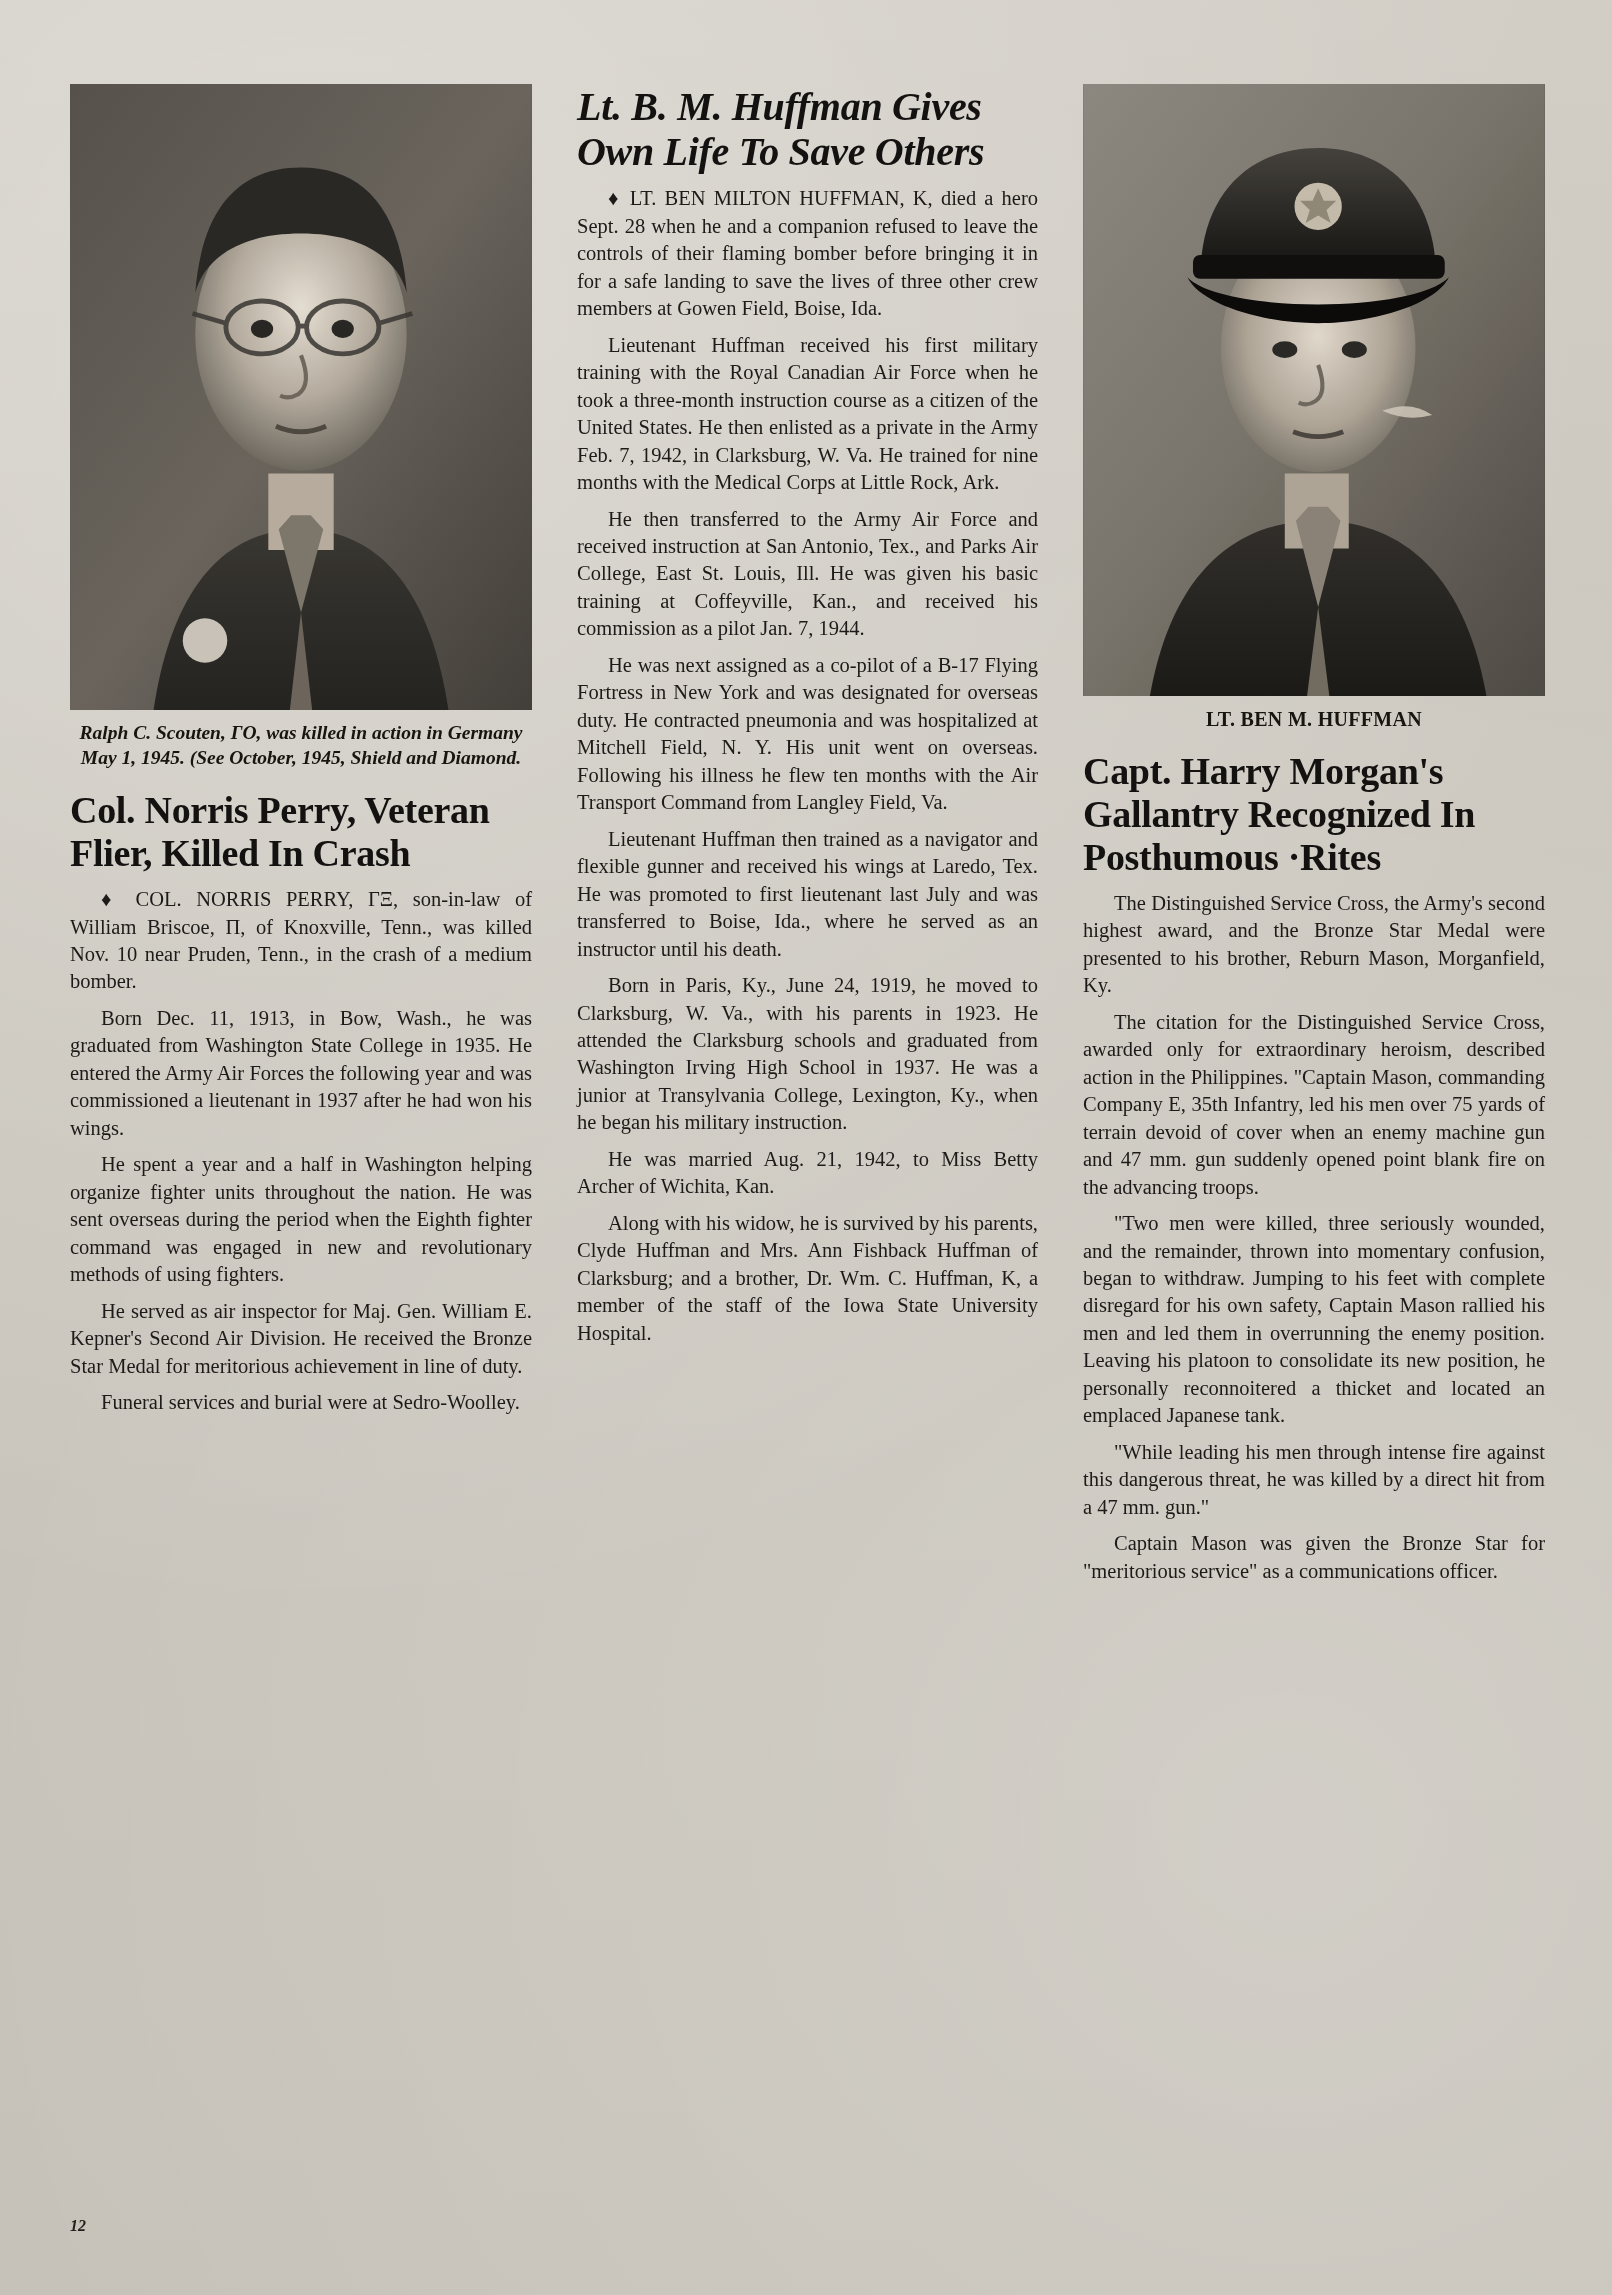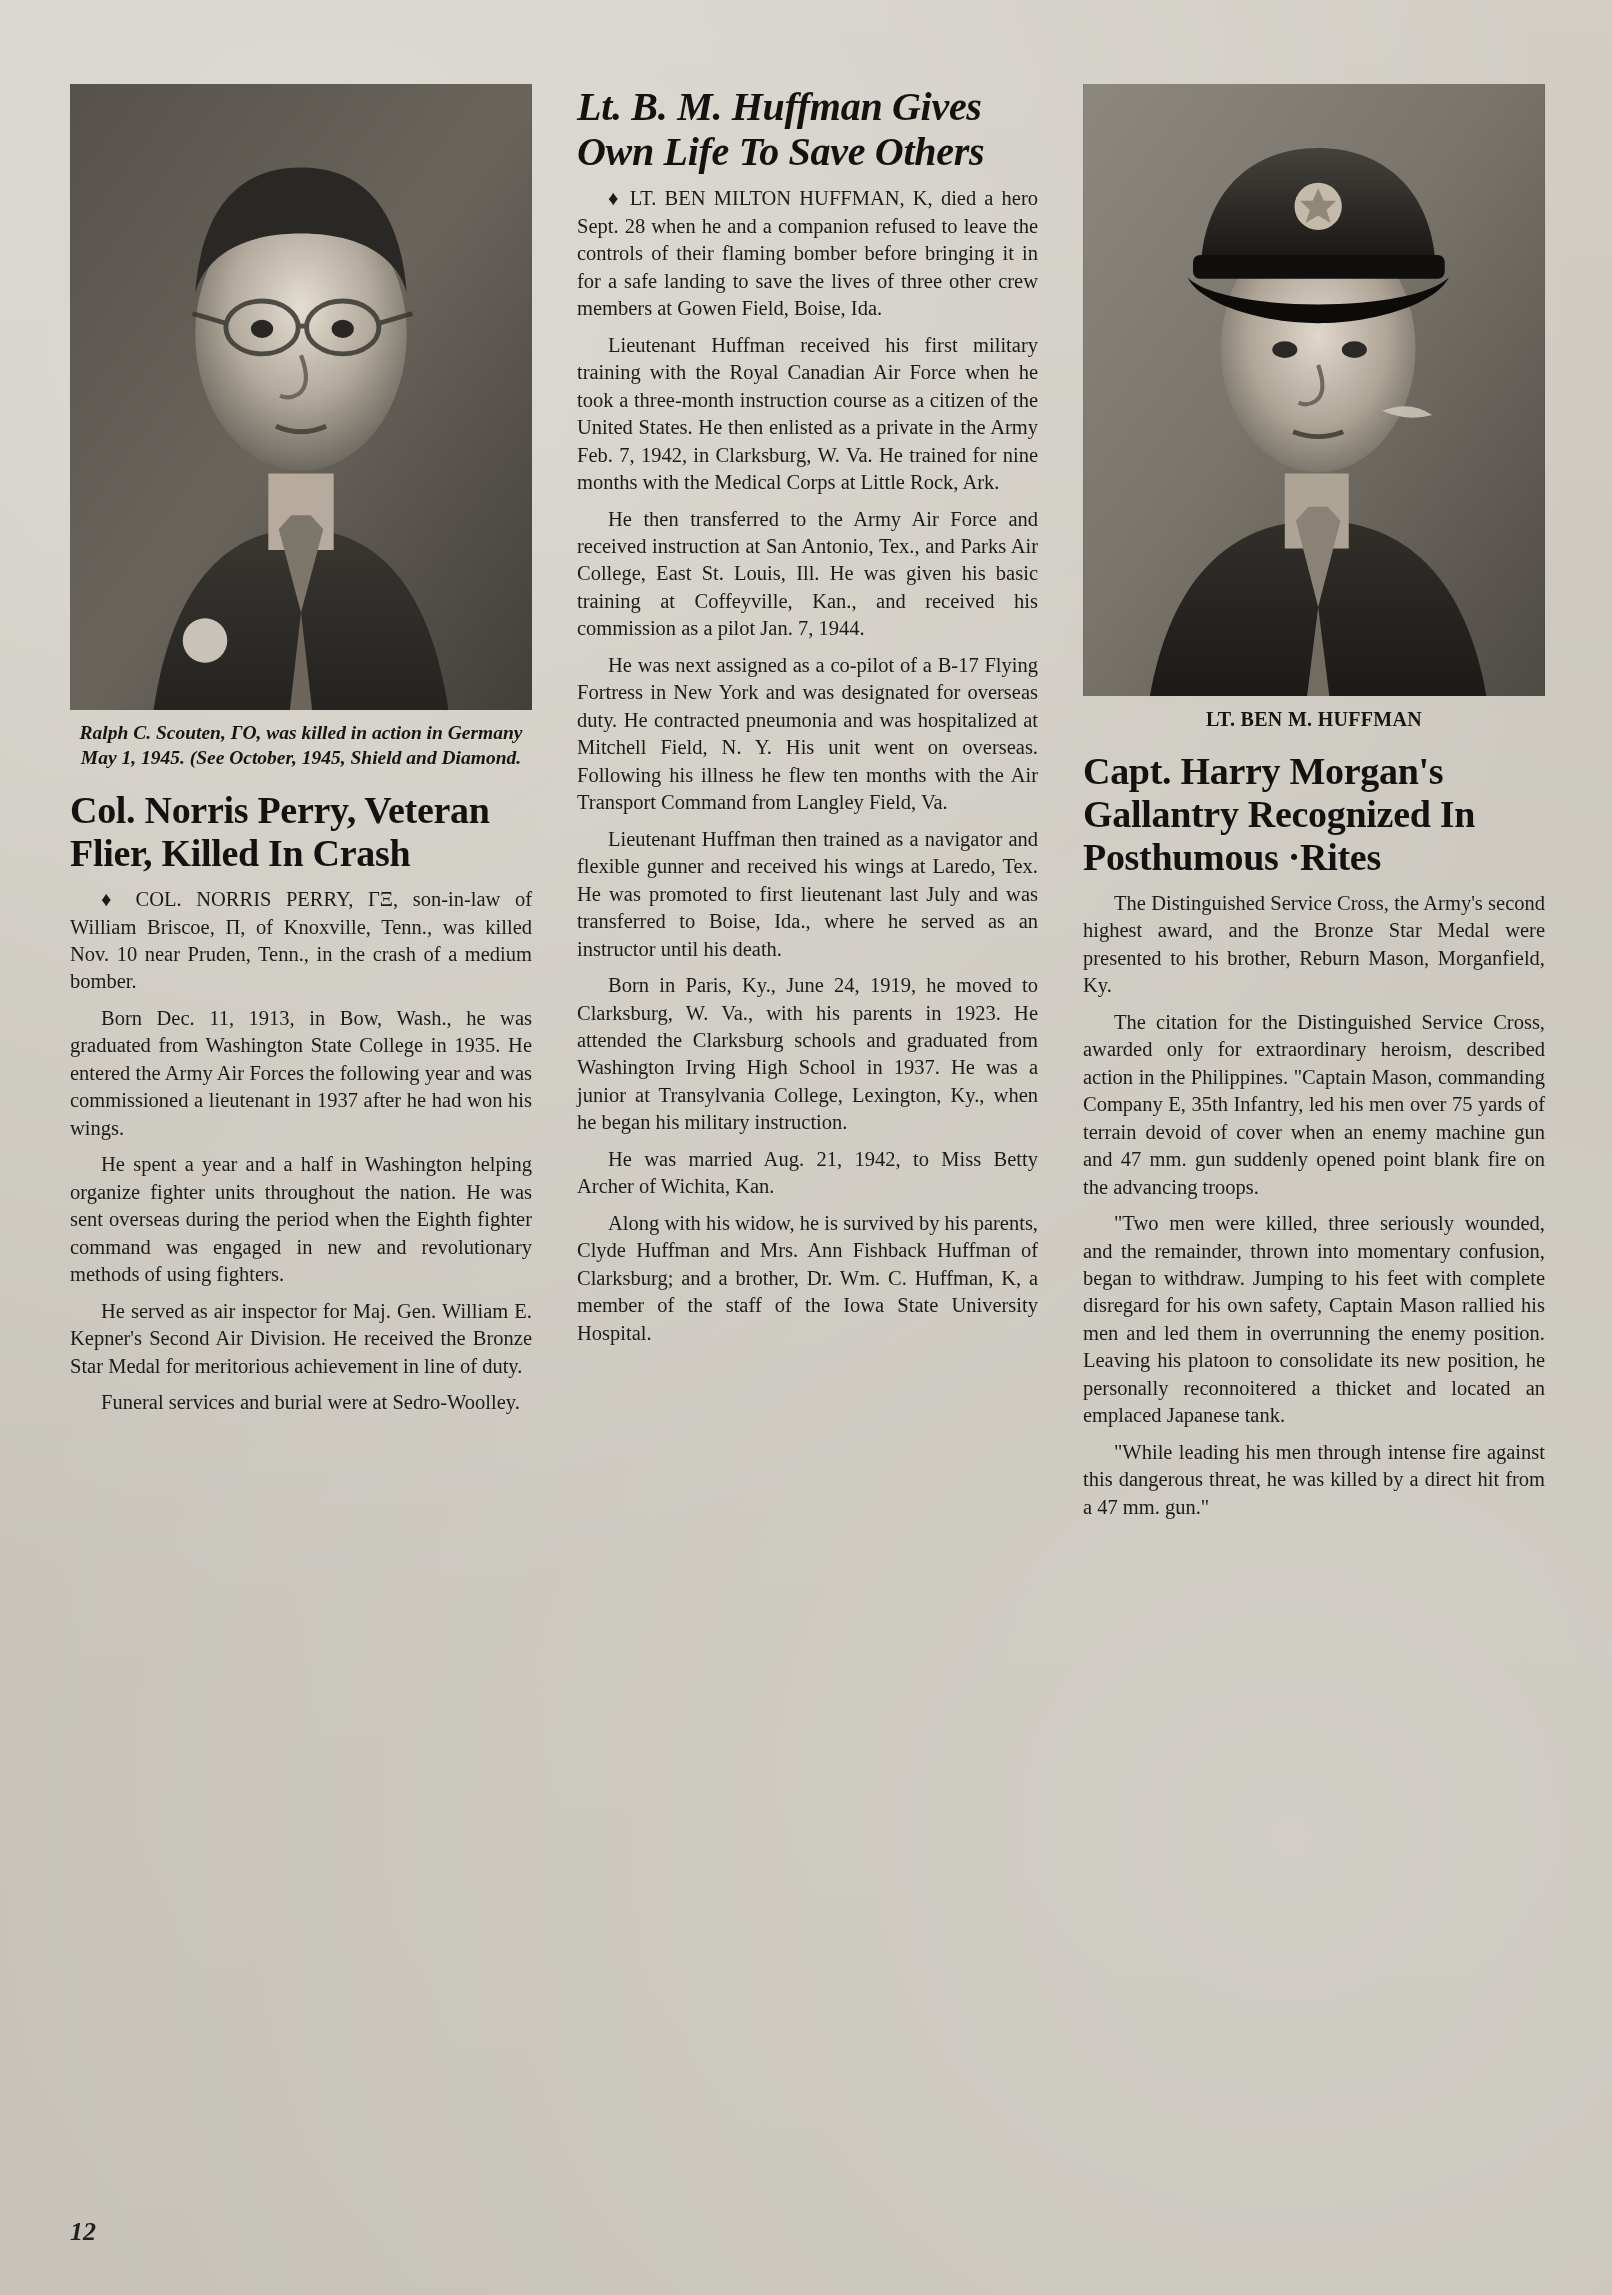--- a/index.html
+++ b/index.html
@@ -86,22 +86,22 @@
     line-height: 1.13;
     letter-spacing: -0.3px;
     margin: 18px 0 11px 0;
     color: #131210;
     text-align: left;
   }
   h2.headline.center { text-align: left; font-style: italic; }
   .folio {
     position: absolute;
     left: 70px;
-    bottom: 48px;
-    font-size: 26px;
+    bottom: 60px;
+    font-size: 16px;
     font-style: italic;
     font-weight: bold;
     color: #22201c;
   }
   
   .portrait-a {
     width: 462px; height: 626px;
     background:
       radial-gradient(ellipse 104px 132px at 52% 30%, #cfc7bc 0%, #9d958a 55%, #6d675e 78%, rgba(60,57,52,0) 100%),
       radial-gradient(ellipse 174px 167px at 50% 78%, #b8b1a6 0%, #7e786e 60%, rgba(50,48,44,0) 100%),
@@ -223,20 +223,21 @@
           </svg>
         </div>
         <div class="ph-caption plain">LT. BEN M. HUFFMAN</div>
 
         <h2 class="headline">Capt. Harry Morgan's Gallantry Recognized In Posthumous ·Rites</h2>
 
         <p class="body">The Distinguished Service Cross, the Army's second highest award, and the Bronze Star Medal were presented to his brother, Reburn Mason, Morganfield, Ky.</p>
         <p class="body">The citation for the Distinguished Service Cross, awarded only for extraordinary heroism, described action in the Philippines. "Captain Mason, commanding Company E, 35th Infantry, led his men over 75 yards of terrain devoid of cover when an enemy machine gun and 47 mm. gun suddenly opened point blank fire on the advancing troops.</p>
         <p class="body">"Two men were killed, three seriously wounded, and the remainder, thrown into momentary confusion, began to withdraw. Jumping to his feet with complete disregard for his own safety, Captain Mason rallied his men and led them in overrunning the enemy position. Leaving his platoon to consolidate its new position, he personally reconnoitered a thicket and located an emplaced Japanese tank.</p>
         <p class="body">"While leading his men through intense fire against this dangerous threat, he was killed by a direct hit from a 47 mm. gun."</p>
+        <p class="body">Captain Mason was given the Bronze Star for "meritorious service" as a communications officer.</p>
       </div>
 
     </div>
   </div>
 
   <div class="folio">12</div>
 </div>
 
 
 </body></html>

